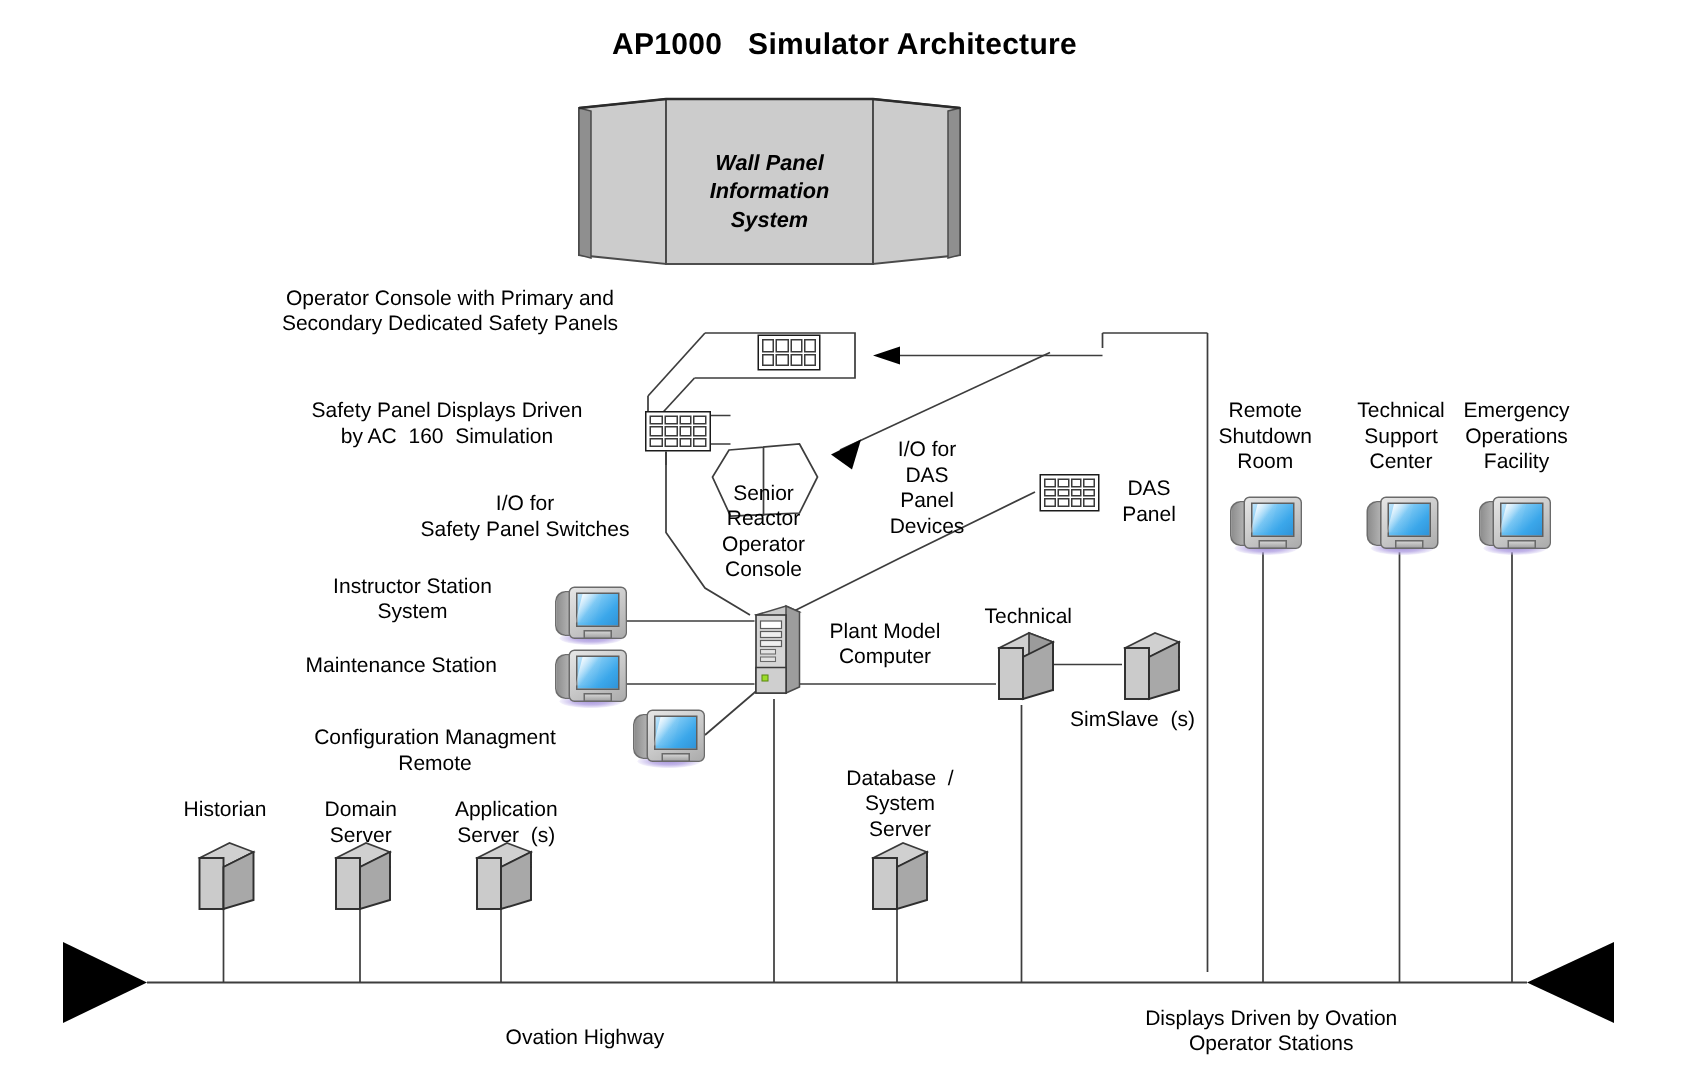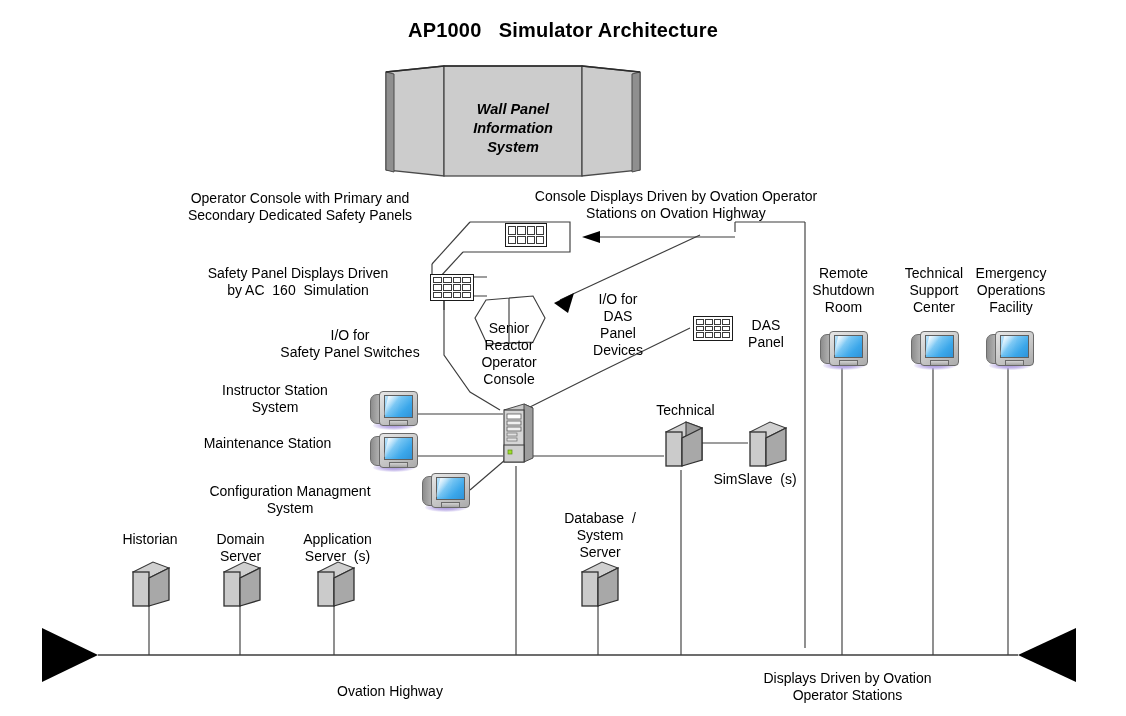--- a/index.html
+++ b/index.html
@@ -297,22 +297,20 @@
     <svg width="40" height="50" viewBox="0 0 40 50">
       <polygon points="2,12 22,2 38,8 18,18" fill="#d0d0d0" stroke="#3a3a3a" stroke-width="1.1"></polygon>
       <rect x="2" y="12" width="16" height="34" fill="#cbcbcb" stroke="#2f2f2f" stroke-width="1.3"></rect>
       <polygon points="18,18 38,8 38,40 18,46" fill="#a8a8a8" stroke="#2f2f2f" stroke-width="1.3"></polygon>
     </svg>
   </div>
 
   <div class="lbl" style="left:175px;top:190px;width:250px;">Operator Console with Primary and
 Secondary Dedicated Safety Panels</div>
 
-  <div class="lbl" style="left:520px;top:188px;width:312px;">Console Displays Driven by Ovation Operator
-Stations on Ovation Highway</div>
 
   <div class="lbl" style="left:173px;top:265px;width:250px;">Safety Panel Displays Driven
 by AC  160  Simulation</div>
 
   <div class="lbl" style="left:260px;top:327px;width:180px;">I/O for
 Safety Panel Switches</div>
 
   <div class="lbl" style="left:578px;top:291px;width:80px;">I/O for
 DAS
 Panel
@@ -325,22 +323,24 @@
 
   <div class="lbl" style="left:736px;top:317px;width:60px;">DAS
 Panel</div>
 
   <div class="lbl" style="left:190px;top:382px;width:170px;">Instructor Station
 System</div>
 
   <div class="lbl" style="left:175px;top:435px;width:185px;">Maintenance Station</div>
 
   <div class="lbl" style="left:175px;top:483px;width:230px;">Configuration Managment
-System</div>
-
+Remote</div>
+
+  <div class="lbl" style="left:535px;top:412px;width:110px;">Plant Model
+Computer</div>
 
   <div class="lbl" style="left:638px;top:402px;width:95px;">Technical</div>
 
   <div class="lbl" style="left:700px;top:471px;width:110px;">SimSlave  (s)</div>
 
   <div class="lbl" style="left:806px;top:265px;width:75px;">Remote
 Shutdown
 Room</div>
 
   <div class="lbl" style="left:895px;top:265px;width:78px;">Technical

